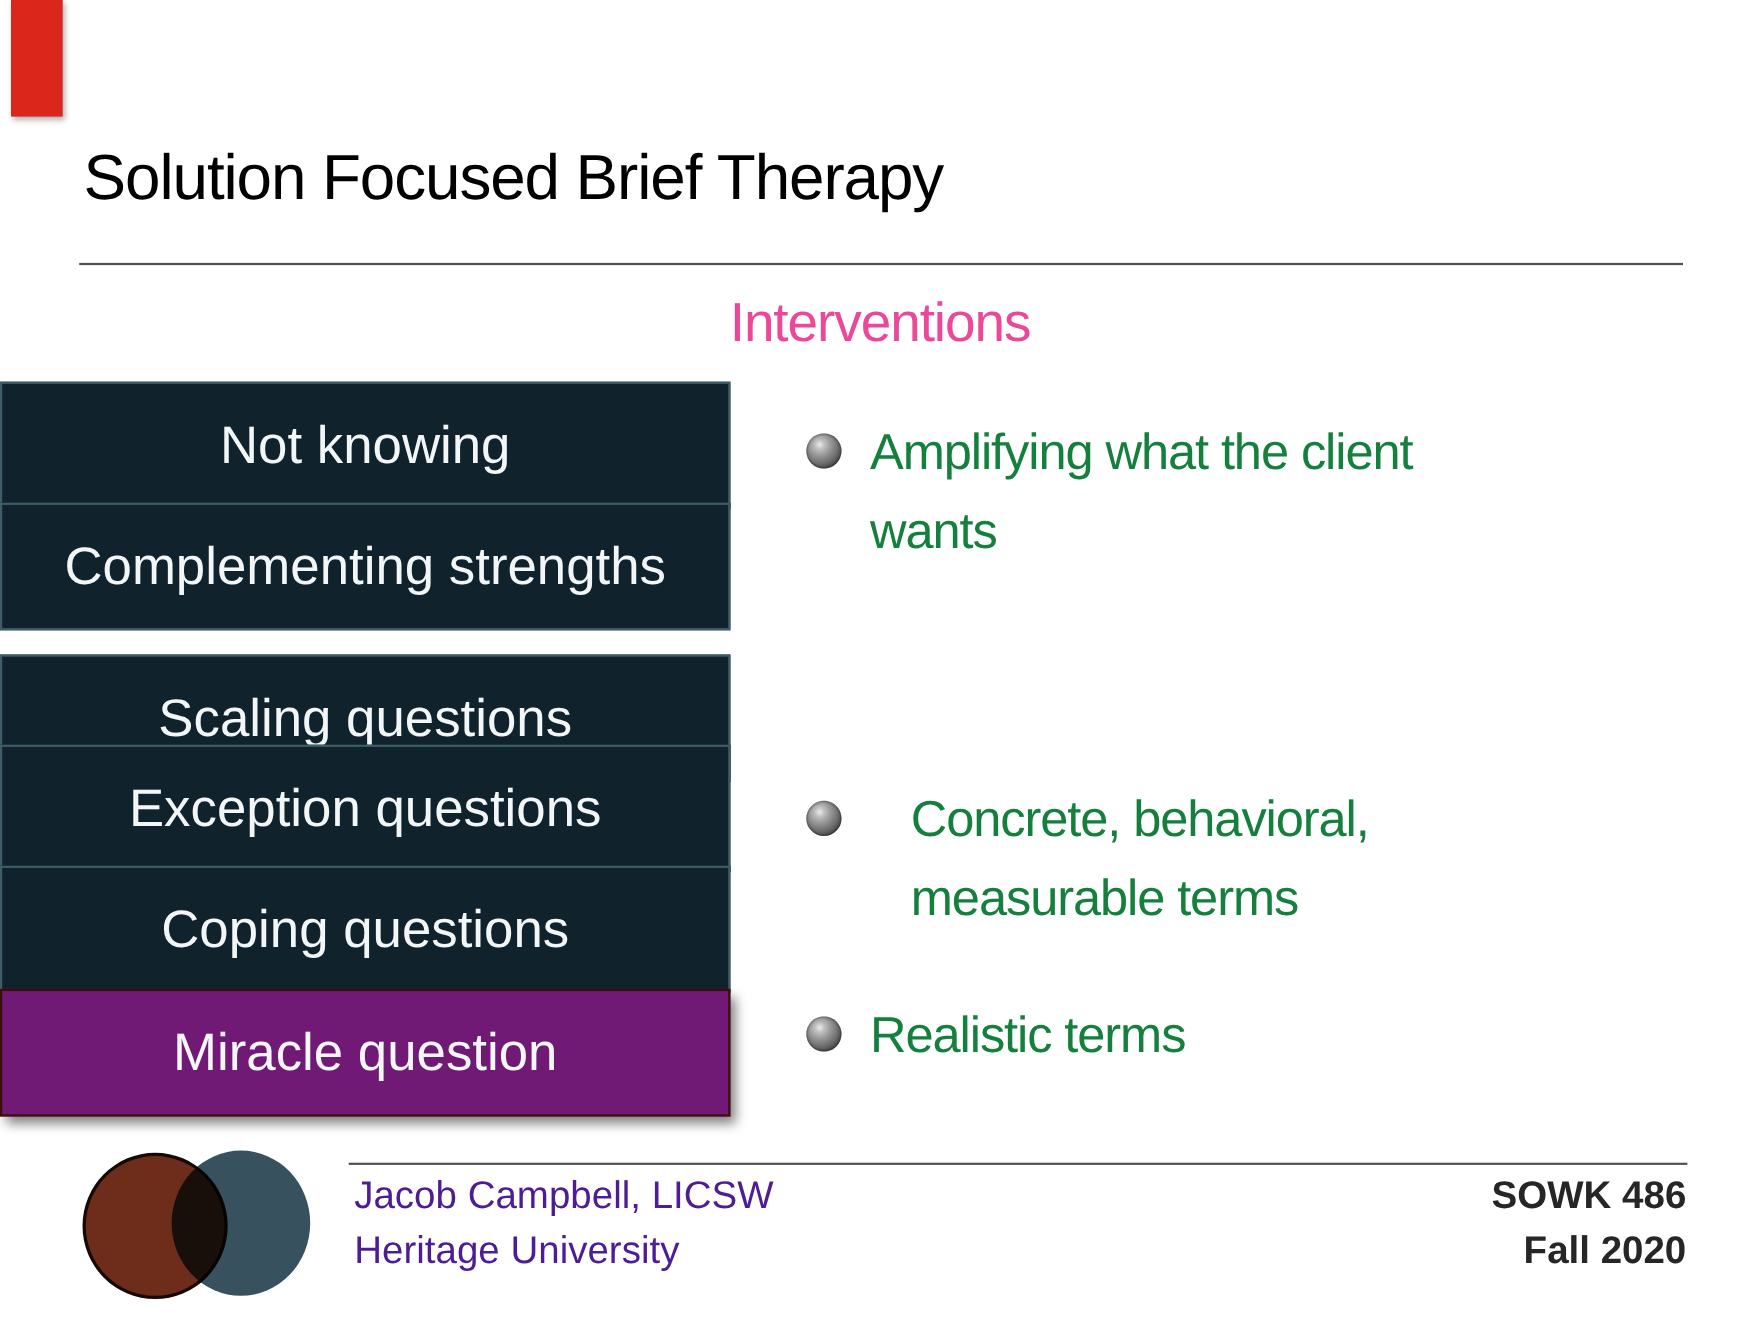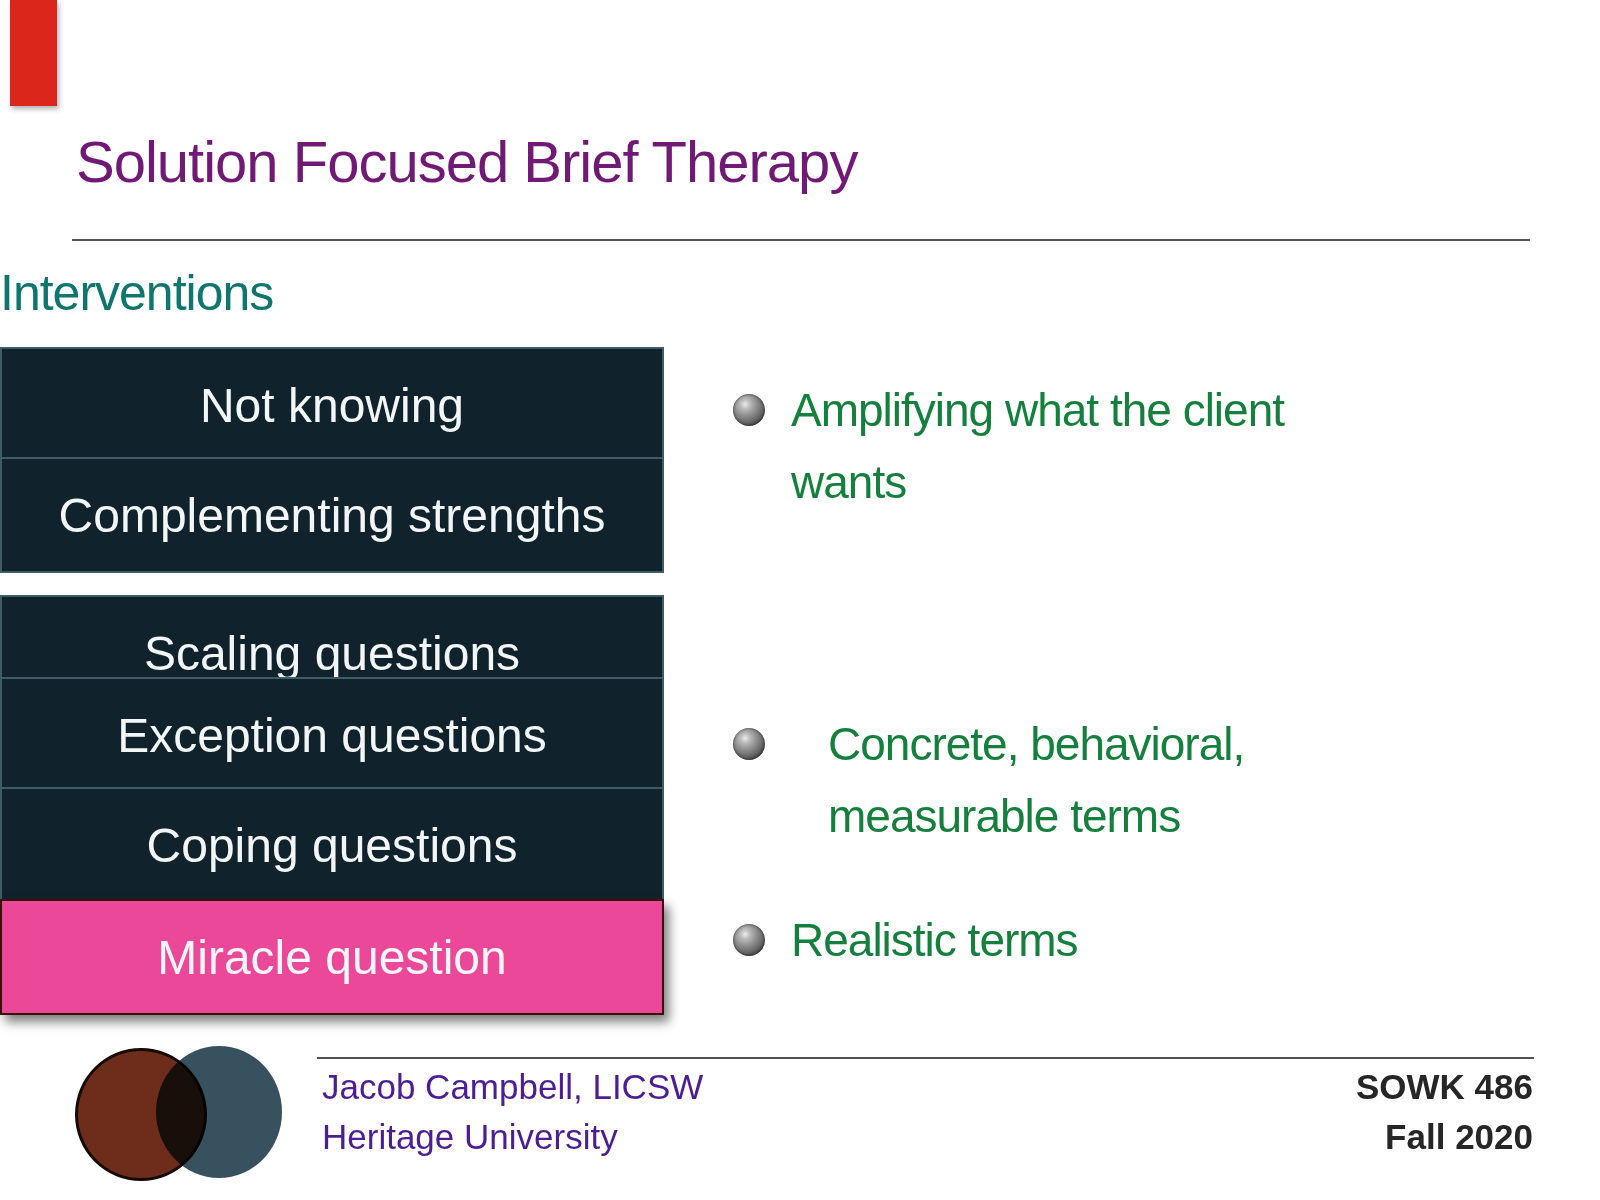--- a/index.html
+++ b/index.html
@@ -6,38 +6,38 @@
   body{width:1600px;height:1200px;overflow:hidden;
        font-family:"Liberation Sans","DejaVu Sans",sans-serif;}
   .slide{position:relative;width:1600px;height:1200px;background:#ffffff;}
 
   
   .accent-bar{position:absolute;left:10px;top:0;width:47px;height:106px;
       background:#da261b;box-shadow:2px 3px 5px rgba(0,0,0,.30);}
 
   
   .title{position:absolute;left:76px;top:130px;font-size:58px;line-height:64px;
-      letter-spacing:-1px;color:#701a75;font-weight:400;white-space:nowrap;}
+      letter-spacing:-1px;color:#000000;font-weight:400;white-space:nowrap;}
   .title-rule{position:absolute;left:72px;top:239px;width:1458px;height:2px;
       background:#515151;}
 
   
   .section-heading{position:absolute;left:0;top:264px;width:1600px;
-      font-size:50px;letter-spacing:-1px;color:#0f766e;
+      text-align:center;font-size:50px;letter-spacing:-1px;color:#ec4899;
       font-weight:400;}
 
   
   .box{position:absolute;left:0;width:664px;height:116px;box-sizing:border-box;
       display:flex;align-items:center;justify-content:center;
       background:#10222c;border:2px solid #3e5d68;}
   .box-label{color:#f3f6f7;font-size:48px;font-weight:300;letter-spacing:0;
       white-space:nowrap;}
   .box1{top:347px;} .box2{top:457px;} .box3{top:567px;margin-top:28px;}
   .box4{top:677px;} .box5{top:787px;}
-  .box6{top:899px;background:#ec4899;border:2px solid #3a1008;
+  .box6{top:899px;background:#701a75;border:2px solid #3a1008;
       box-shadow:5px 7px 10px rgba(0,0,0,.50);}
 
   
   .bullet{position:absolute;left:733px;display:flex;align-items:flex-start;}
   .b1{top:374px;} .b2{top:574px;} .b3{top:708px;gap:37px;} .b4{top:904px;}
   .sphere{flex:0 0 auto;width:32px;height:32px;border-radius:50%;margin-top:20px;
       background:radial-gradient(circle at 38% 32%,
         #ececec 0%, #bcbcbc 16%, #949494 36%, #6a6a6a 60%, #343434 86%, #1c1c1c 100%);
       box-shadow:inset 0 0 3px rgba(0,0,0,.65);}
   .bullet-text{margin-left:26px;max-width:700px;font-size:46px;line-height:72px;

